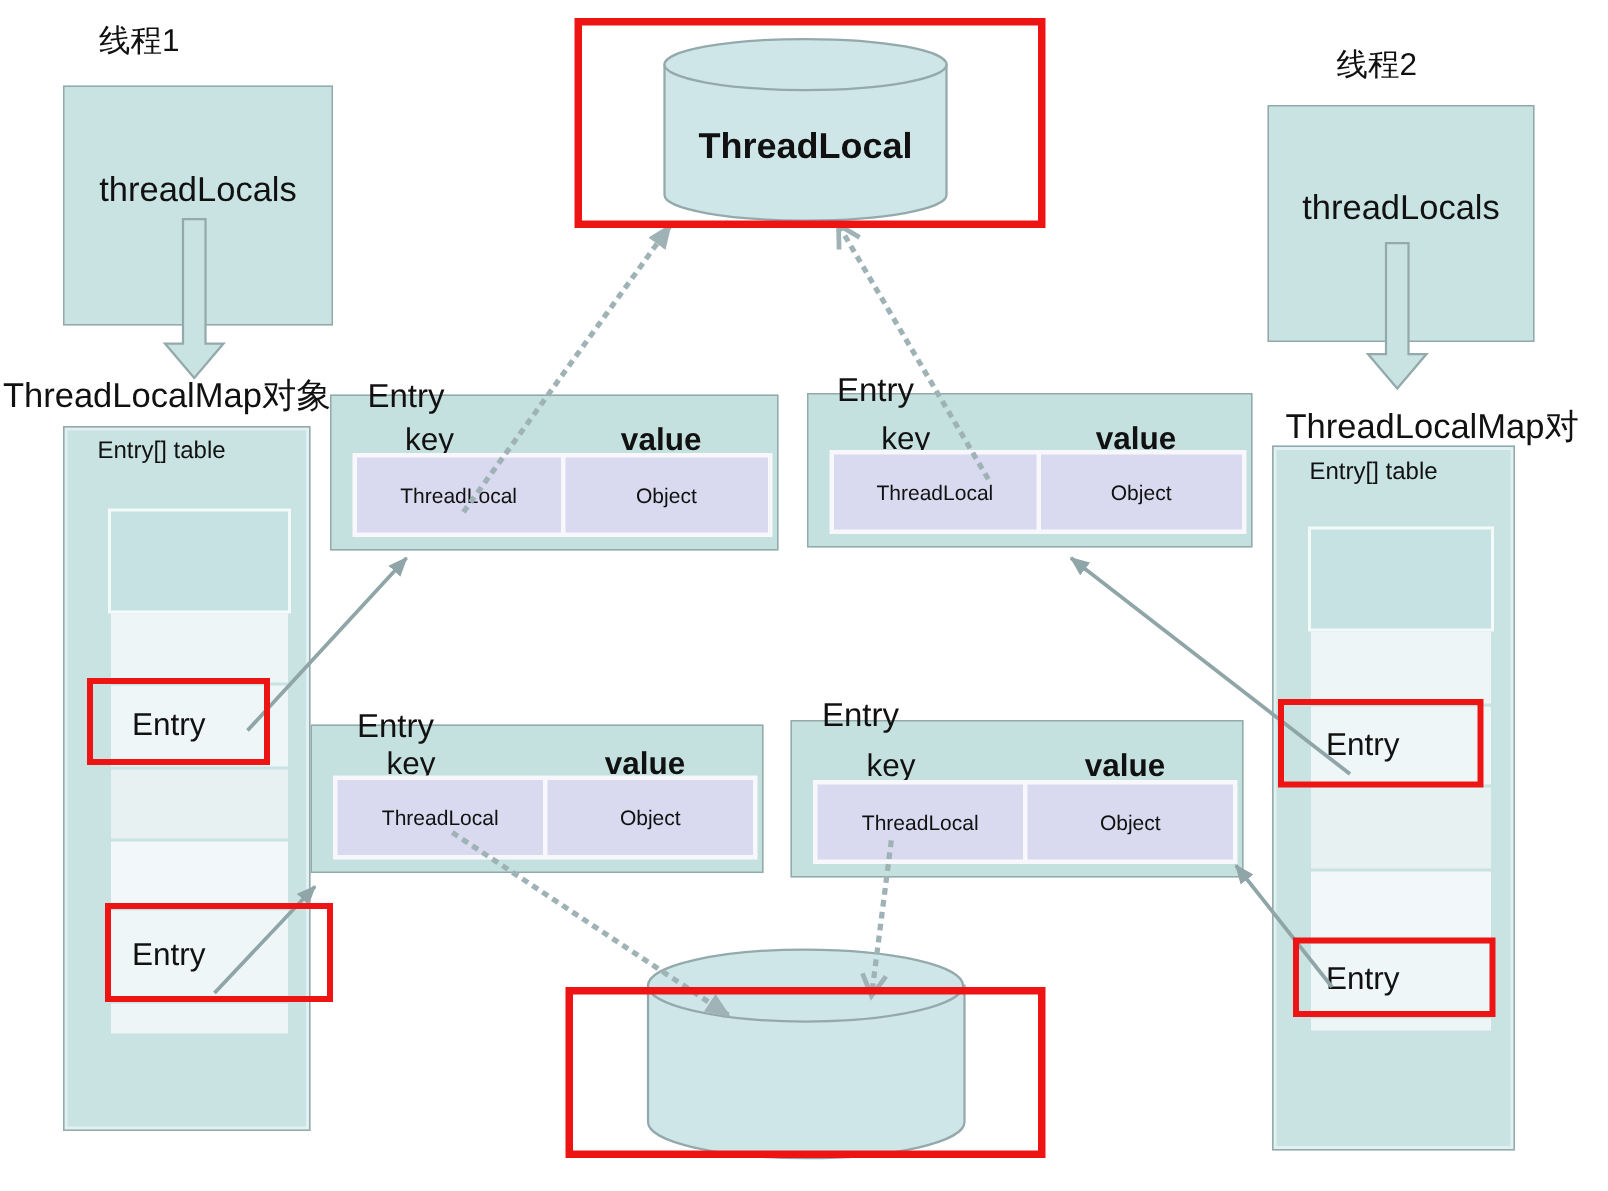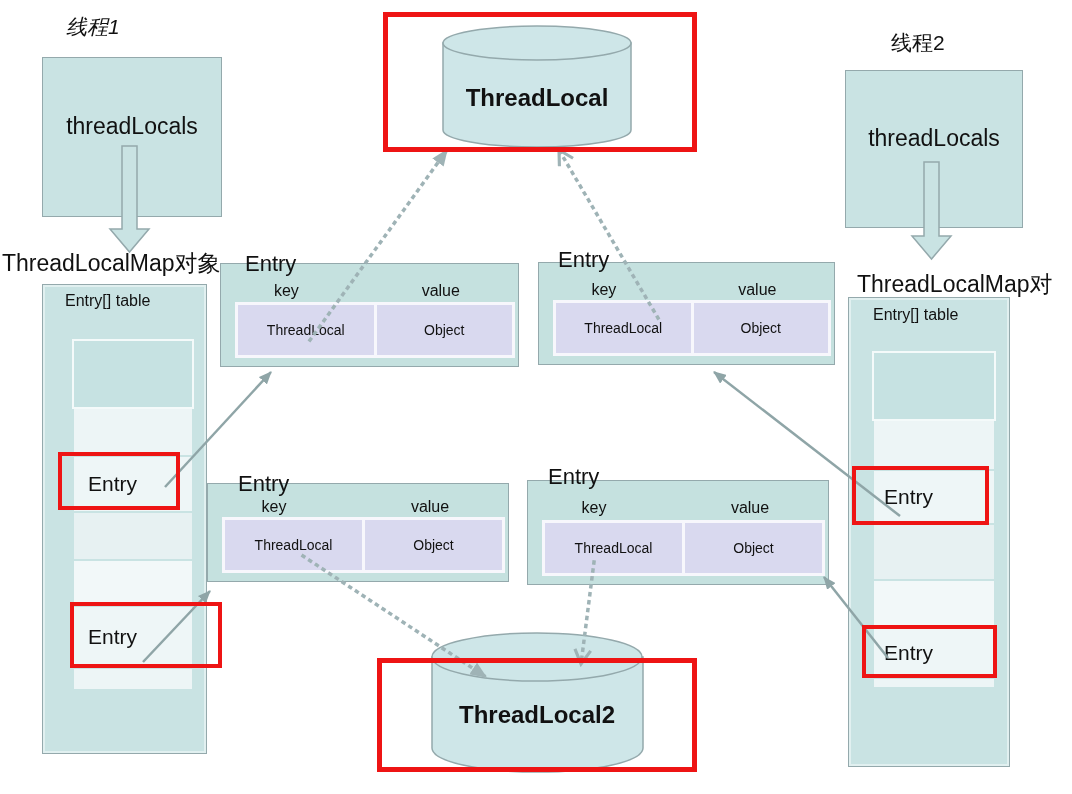--- a/index.html
+++ b/index.html
@@ -24,23 +24,23 @@
   }
   .col-title{position:absolute;font-size:16px;}
   .slot{position:absolute;display:flex;align-items:center;}
   .slot span{font-size:21px;padding-left:14px;}
   
   .etable{
     position:absolute;background:var(--table_fill,#c5e1df);
     border:1px solid var(--border,#94a9ac);
   }
   .etitle{position:absolute;left:var(--tx,24px);top:var(--ty,-13px);font-size:22px;}
-  .ehead{position:absolute;top:18px;font-size:16px;transform:translateX(-50%);}
+  .ehead{position:absolute;top:18px;font-size:21px;transform:translateX(-50%);}
   .ehead-key{left:22%;}
-  .ehead-val{left:74%;}
+  .ehead-val{left:74%;font-weight:bold;}
   .ecells{
     position:absolute;left:14px;right:3px;bottom:8px;height:50px;
     background:#f7f7fc;padding:3px;gap:3px;display:flex;box-sizing:content-box;
   }
   .ecell{
     flex:1;background:var(--cell_fill,#d9d9ef);
     display:flex;align-items:center;justify-content:center;font-size:14px;
   }
   
   .red{
@@ -61,21 +61,21 @@
   .dline{stroke:var(--dotted,#9fb3b6);stroke-width:3.5;stroke-dasharray:1 7;stroke-linecap:square;fill:none;}
   .mh-solid{fill:var(--arrow,#8fa5a7);}
   .mh-dot{fill:var(--dotted,#9fb3b6);}
   .mh-open{fill:none;stroke:var(--dotted,#9fb3b6);stroke-width:2;}
 </style>
 </head>
 <body>
 
 <div id="canvas">
 
-  <div class="thread-title" style="left:66px;top:13px;font-style:italic;">线程1</div>
+  <div class="thread-title" style="left:66px;top:13px;">线程1</div>
   <div class="tbox" style="left:42px;top:57px;width:180px;height:160px;">
     <span>threadLocals</span>
   </div>
   <div class="map-label" style="left:2px;top:248px;">ThreadLocalMap对象</div>
 
   <div class="col" style="left:42px;top:284px;width:163px;height:468px;">
     <div class="col-title" style="left:22px;top:7px;">Entry[] table</div>
     <div class="slot" style="left:31px;top:56px;width:118px;height:66px;background:#c6e2e2;box-shadow:0 0 0 2px rgba(255,255,255,.8);"></div>
     <div class="slot" style="left:31px;top:124px;width:118px;height:46px;background:#edf5f6;"></div>
     <div class="slot" style="left:31px;top:172px;width:118px;height:54px;background:#eef6f7;">
@@ -181,21 +181,20 @@
     <line class="sline" x1="900" y1="516" x2="714" y2="372" marker-end="url(#ah-solid)"></line>
     <line class="sline" x1="888" y1="658" x2="824" y2="577" marker-end="url(#ah-solid)"></line>
 
     <line class="dline" x1="310" y1="340" x2="447" y2="150" marker-end="url(#ah-dot)"></line>
     <line class="dline" x1="658" y1="318" x2="559" y2="150" marker-end="url(#ah-open)"></line>
     <line class="dline" x1="303" y1="556" x2="486" y2="677" marker-end="url(#ah-dot)"></line>
     <line class="dline" x1="594" y1="562" x2="581" y2="664" marker-end="url(#ah-open)"></line>
   </svg>
 
   <div class="cyl-label" style="left:427px;top:84px;">ThreadLocal</div>
-  <div class="cyl-label" style="left:427px;top:701px;">ThreadLocal2</div>
 
   <div class="red red-thick" style="left:383px;top:12px;width:304px;height:130px;"></div>
   <div class="red red-thick" style="left:377px;top:658px;width:310px;height:104px;"></div>
   <div class="red" style="left:58px;top:452px;width:114px;height:50px;"></div>
   <div class="red" style="left:70px;top:602px;width:144px;height:58px;"></div>
   <div class="red" style="left:852px;top:466px;width:129px;height:51px;"></div>
   <div class="red" style="left:862px;top:625px;width:127px;height:45px;"></div>
 
 </div>
 

